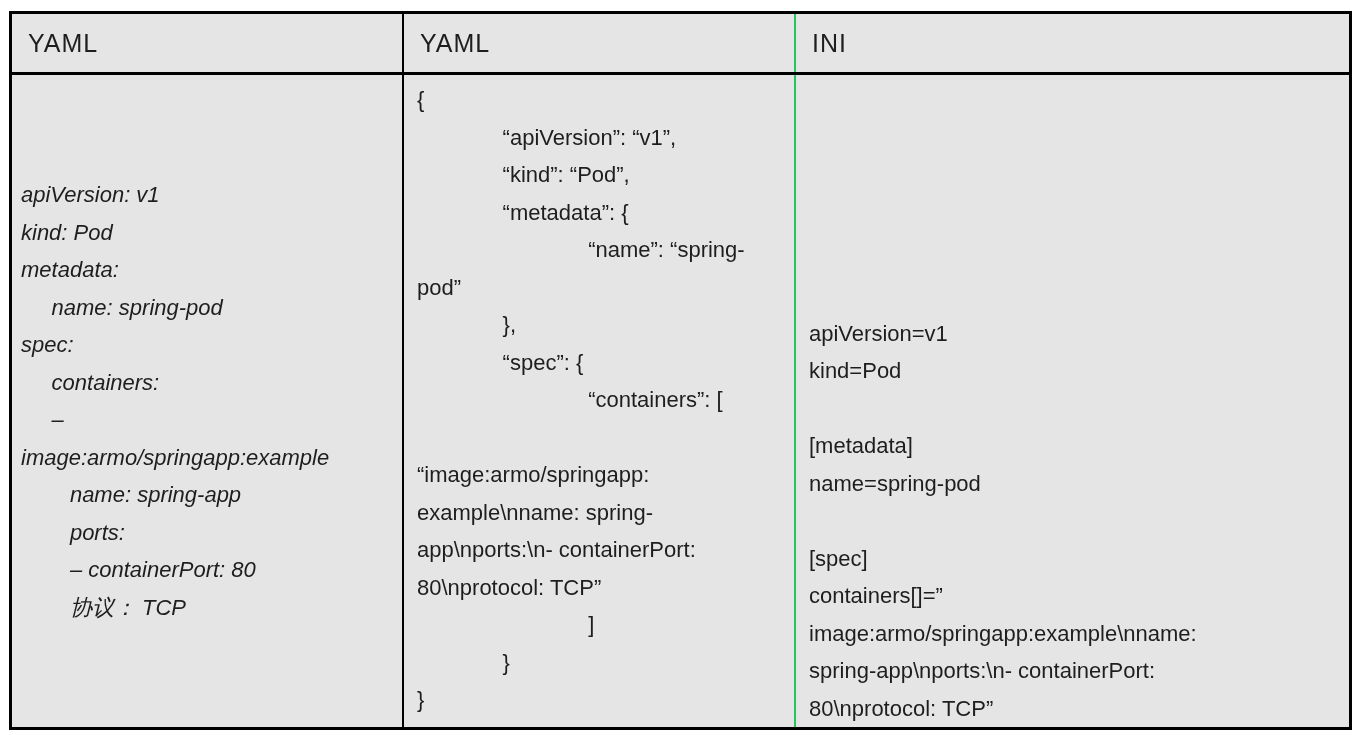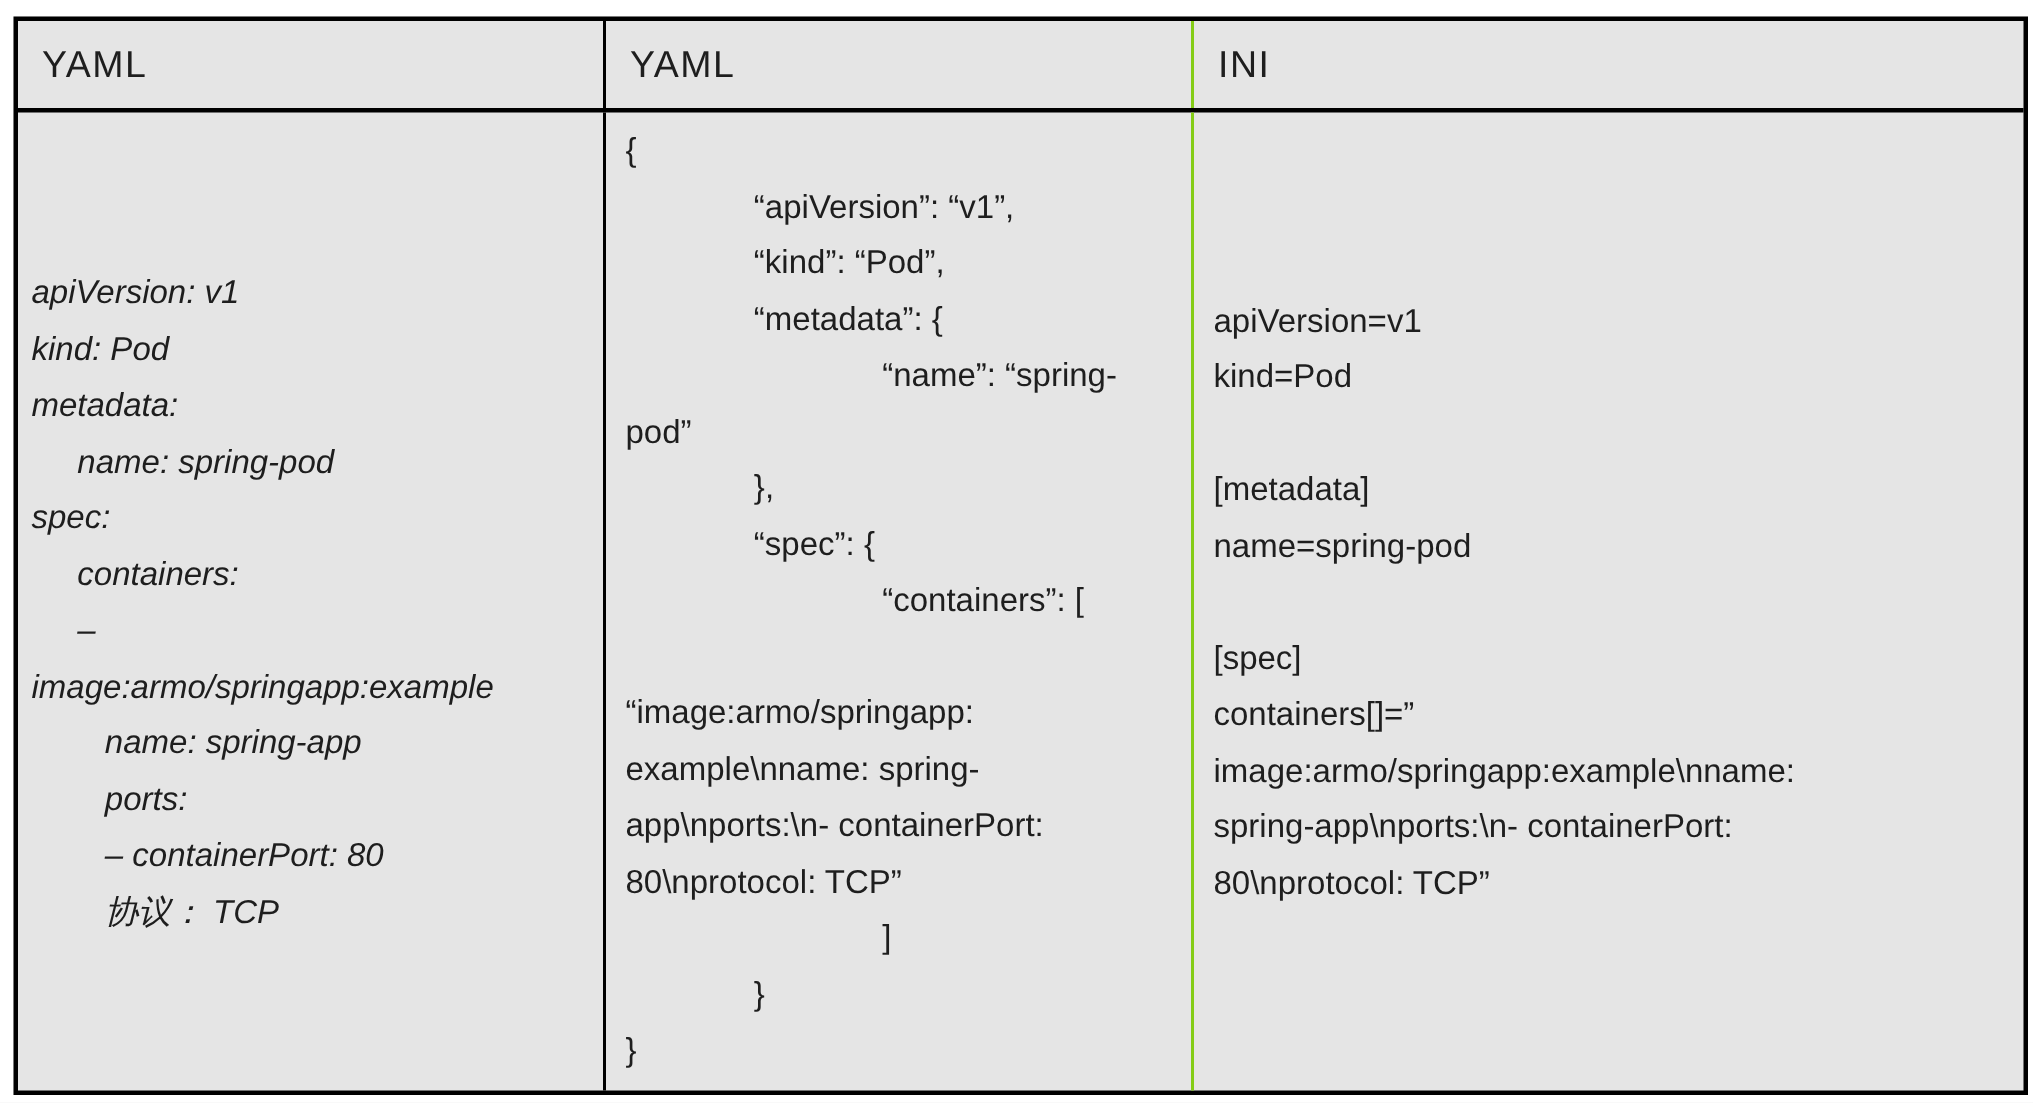--- a/index.html
+++ b/index.html
@@ -38,24 +38,24 @@
     flex: 1 1 auto;
     min-height: 0;
   }
   .body-cell {
     overflow: hidden;
     display: flex;
     flex-direction: column;
   }
   .col-1 { flex: 0 0 390px; width: 390px; }
   .col-2 { flex: 0 0 392px; width: 392px; border-left: 2px solid #000000; }
-  .col-3 { flex: 1 1 auto; border-left: 2px solid #84cc16; }
+  .col-3 { flex: 1 1 auto; border-left: 2px solid #22c55e; }
   .cell-yaml { justify-content: center; padding-left: 9px; font-style: italic; }
   .cell-json { justify-content: flex-start; padding-left: 13px; padding-top: 6px; }
-  .cell-ini  { justify-content: center; padding-left: 13px; }
+  .cell-ini  { justify-content: flex-end; padding-left: 13px; }
   pre.code {
     font-family: "Liberation Sans", sans-serif;
     white-space: pre;
     font-size: 22px;
     line-height: 37.5px;
     tab-size: 14;
     color: #1e1e1e;
   }
 </style>
 </head>

